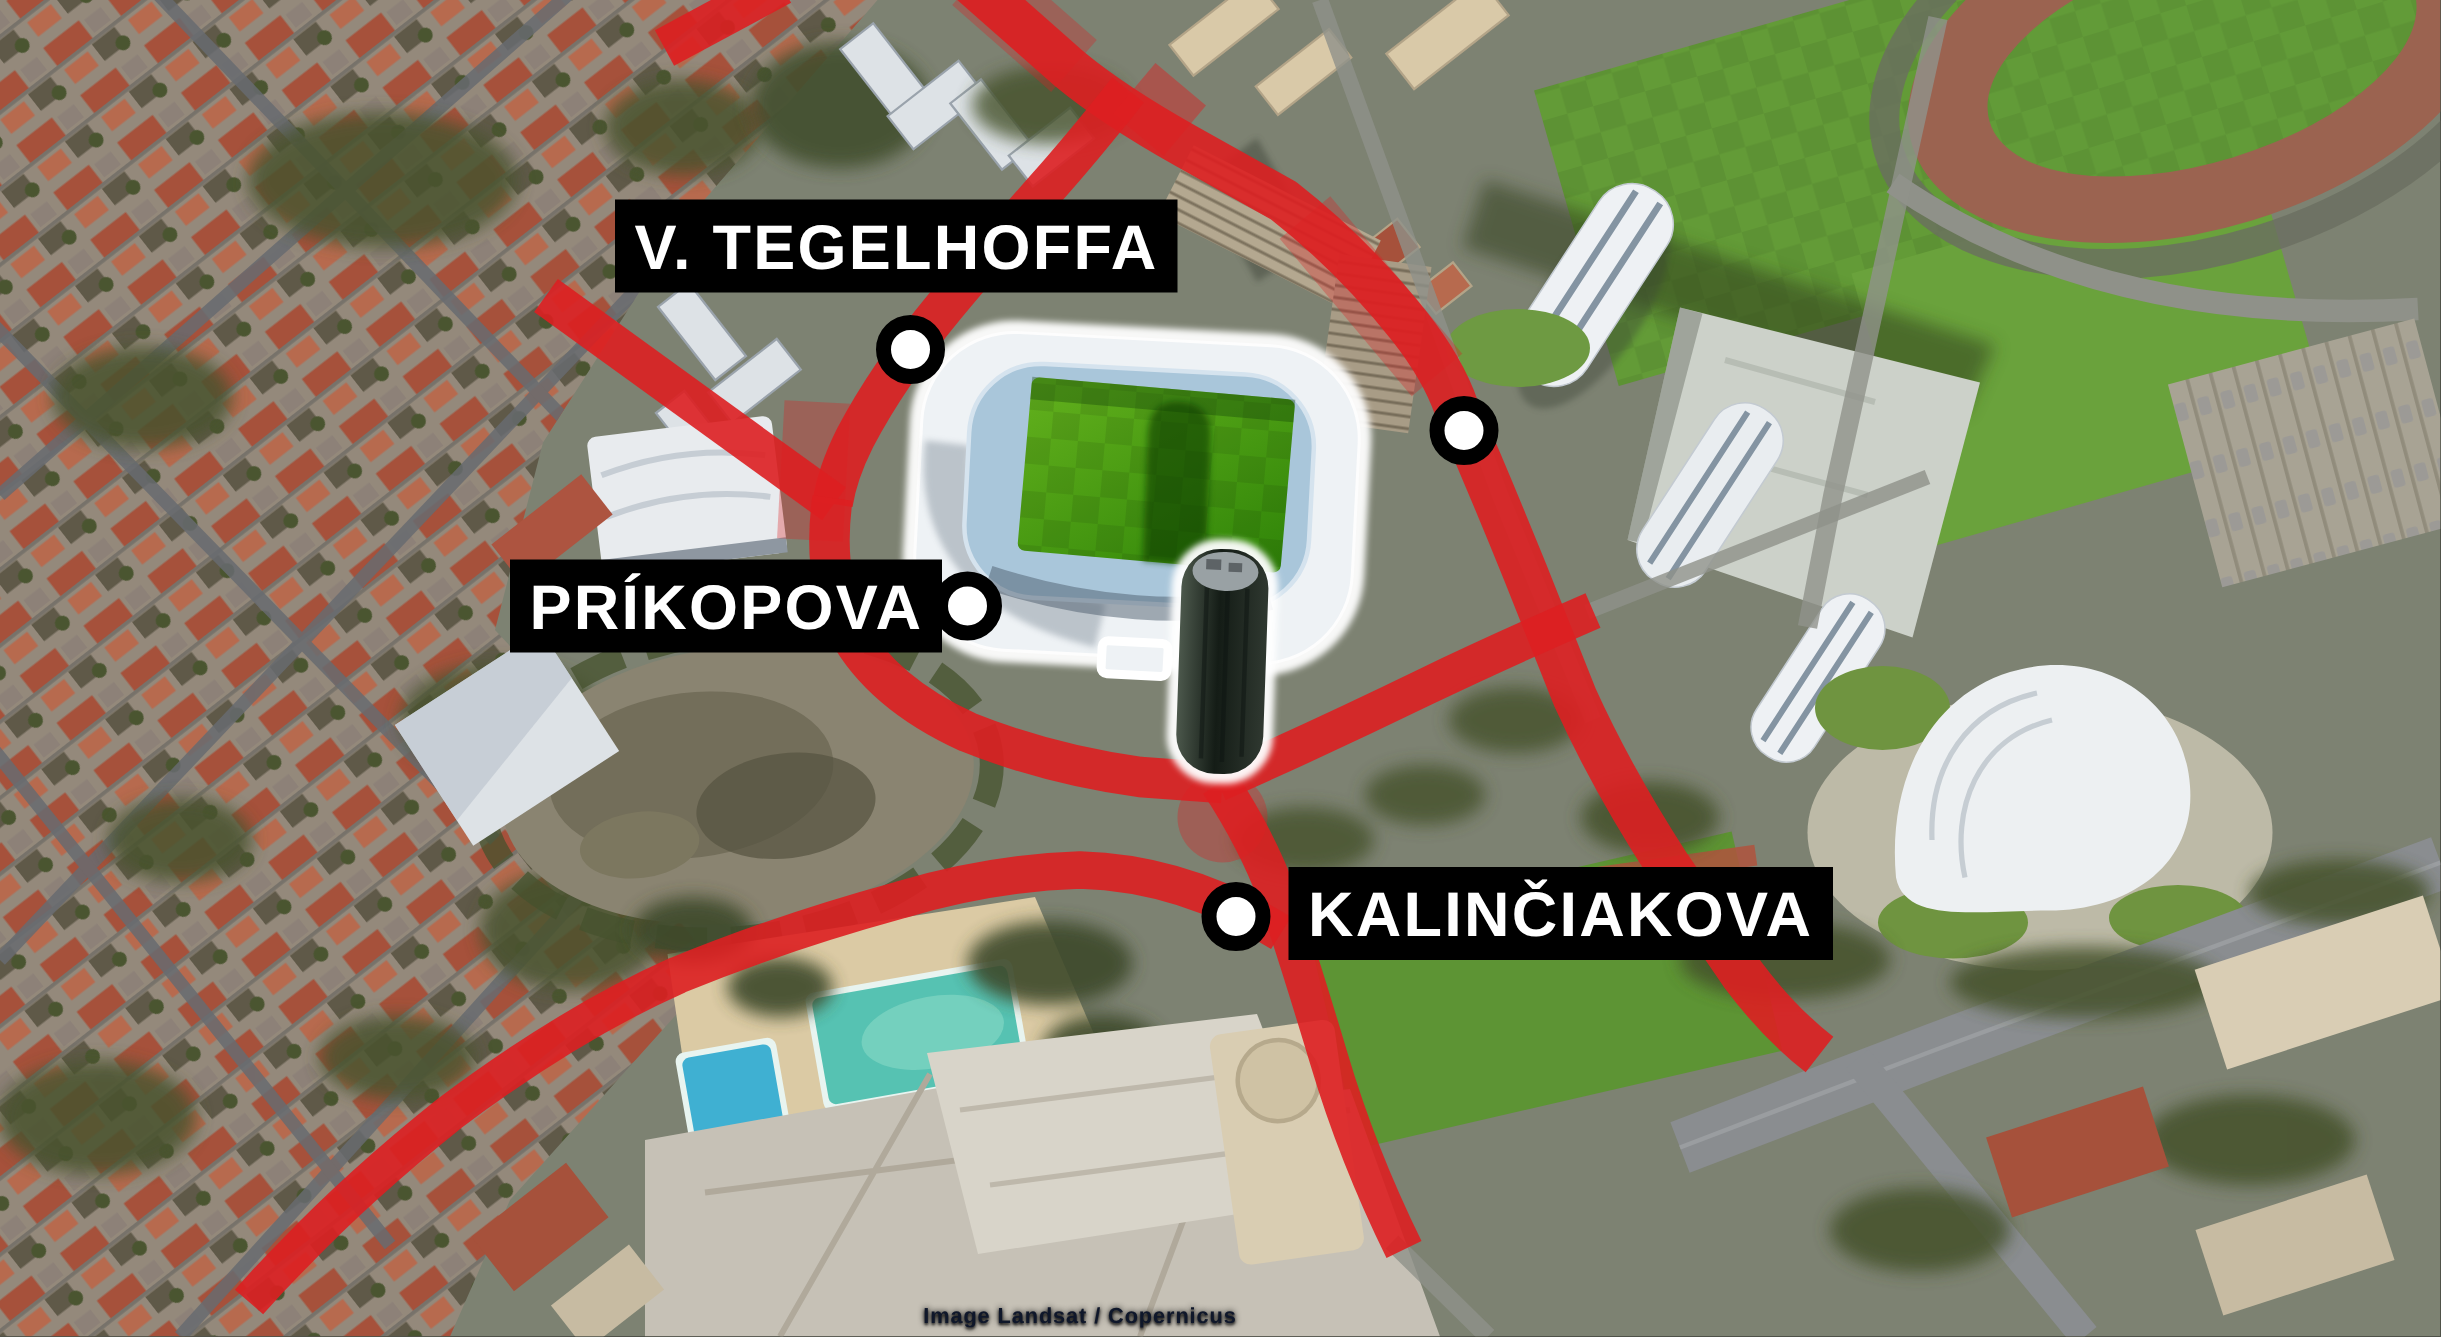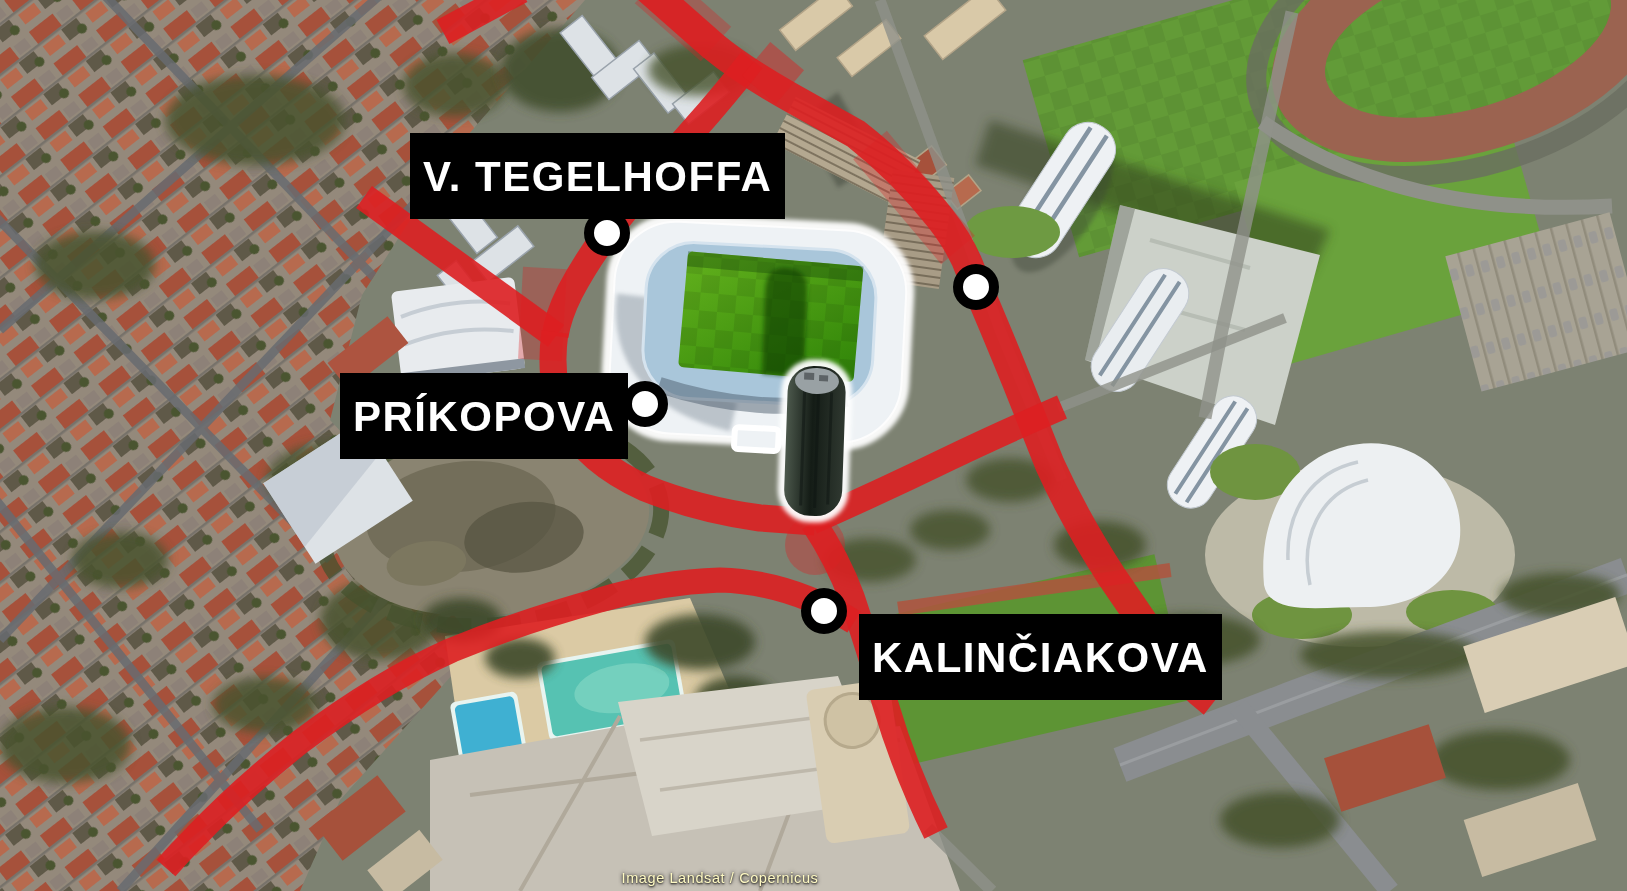--- a/index.html
+++ b/index.html
@@ -13,33 +13,34 @@
   .road{stroke:var(--road-highlight,#dd1f21);fill:none;stroke-linejoin:round;stroke-opacity:.9;}
   .roadT{stroke:var(--road-highlight,#dd1f21);fill:none;stroke-linejoin:round;stroke-opacity:.32;}
   .roadP{fill:var(--road-highlight,#dd1f21);}
   .glowline{stroke:var(--stadium-highlight,#ffffff);}
   
   .street-label{
     position:absolute;height:62px;line-height:63px;
     background:var(--label-background,#000);
     color:var(--label-text,#fff);
     font-size:42px;font-weight:bold;letter-spacing:1.5px;
-    padding:12px 13px;white-space:nowrap;
+    padding:0 13px;white-space:nowrap;
   }
   
   .marker{
     position:absolute;width:26px;height:26px;border-radius:50%;
     background:var(--marker-fill,#fff);
     border:10px solid var(--marker-ring,#000);
   }
   
   .attribution{
     position:absolute;left:540px;top:870px;width:360px;text-align:center;
-    color:#fef9c3;font-size:14.5px;letter-spacing:.6px;
+    color:#0f172a;font-size:14.5px;letter-spacing:.6px;
     text-shadow:0 0 4px rgba(0,0,0,.95),0 1px 2px rgba(0,0,0,.85);
+    font-weight:bold;
   }
 </style>
 </head>
 <body>
 
 <div class="stage">
 
 <svg width="1627" height="891" viewBox="0 0 1627 891">
   <defs>
     <pattern id="roofs" width="54" height="40" patternUnits="userSpaceOnUse" patternTransform="rotate(-38)">
@@ -310,21 +311,21 @@
     <rect x="-29" y="-72" width="58" height="150" rx="26" fill="url(#towerG)"></rect>
     <path d="M -12,-50 L -12,68 M 2,-48 L 2,70 M 15,-46 L 15,66" stroke="#0e1512" stroke-width="3" opacity=".5"></path>
     <ellipse cy="-57" rx="22" ry="13" fill="#99a1a4"></ellipse>
     <rect x="-13" y="-65" width="10" height="7" fill="#5d6366"></rect>
         <rect x="2" y="-63" width="9" height="6" fill="#5d6366"></rect>
   </g>
 </svg>
 
   <div class="street-label" style="left:410px;top:133px;">V. TEGELHOFFA</div>
   <div class="street-label" style="left:340px;top:373px;">PRÍKOPOVA</div>
-  <div class="street-label" style="left:859px;top:578px;margin-top:36px;">KALINČIAKOVA</div>
+  <div class="street-label" style="left:859px;top:578px;">KALINČIAKOVA</div>
 
   <div class="marker" style="left:584px;top:210px;"></div>
   <div class="marker" style="left:953px;top:264px;"></div>
   <div class="marker" style="left:622px;top:381px;"></div>
   <div class="marker" style="left:801px;top:588px;"></div>
 
   <div class="attribution">Image Landsat / Copernicus</div>
 
 </div>
 

